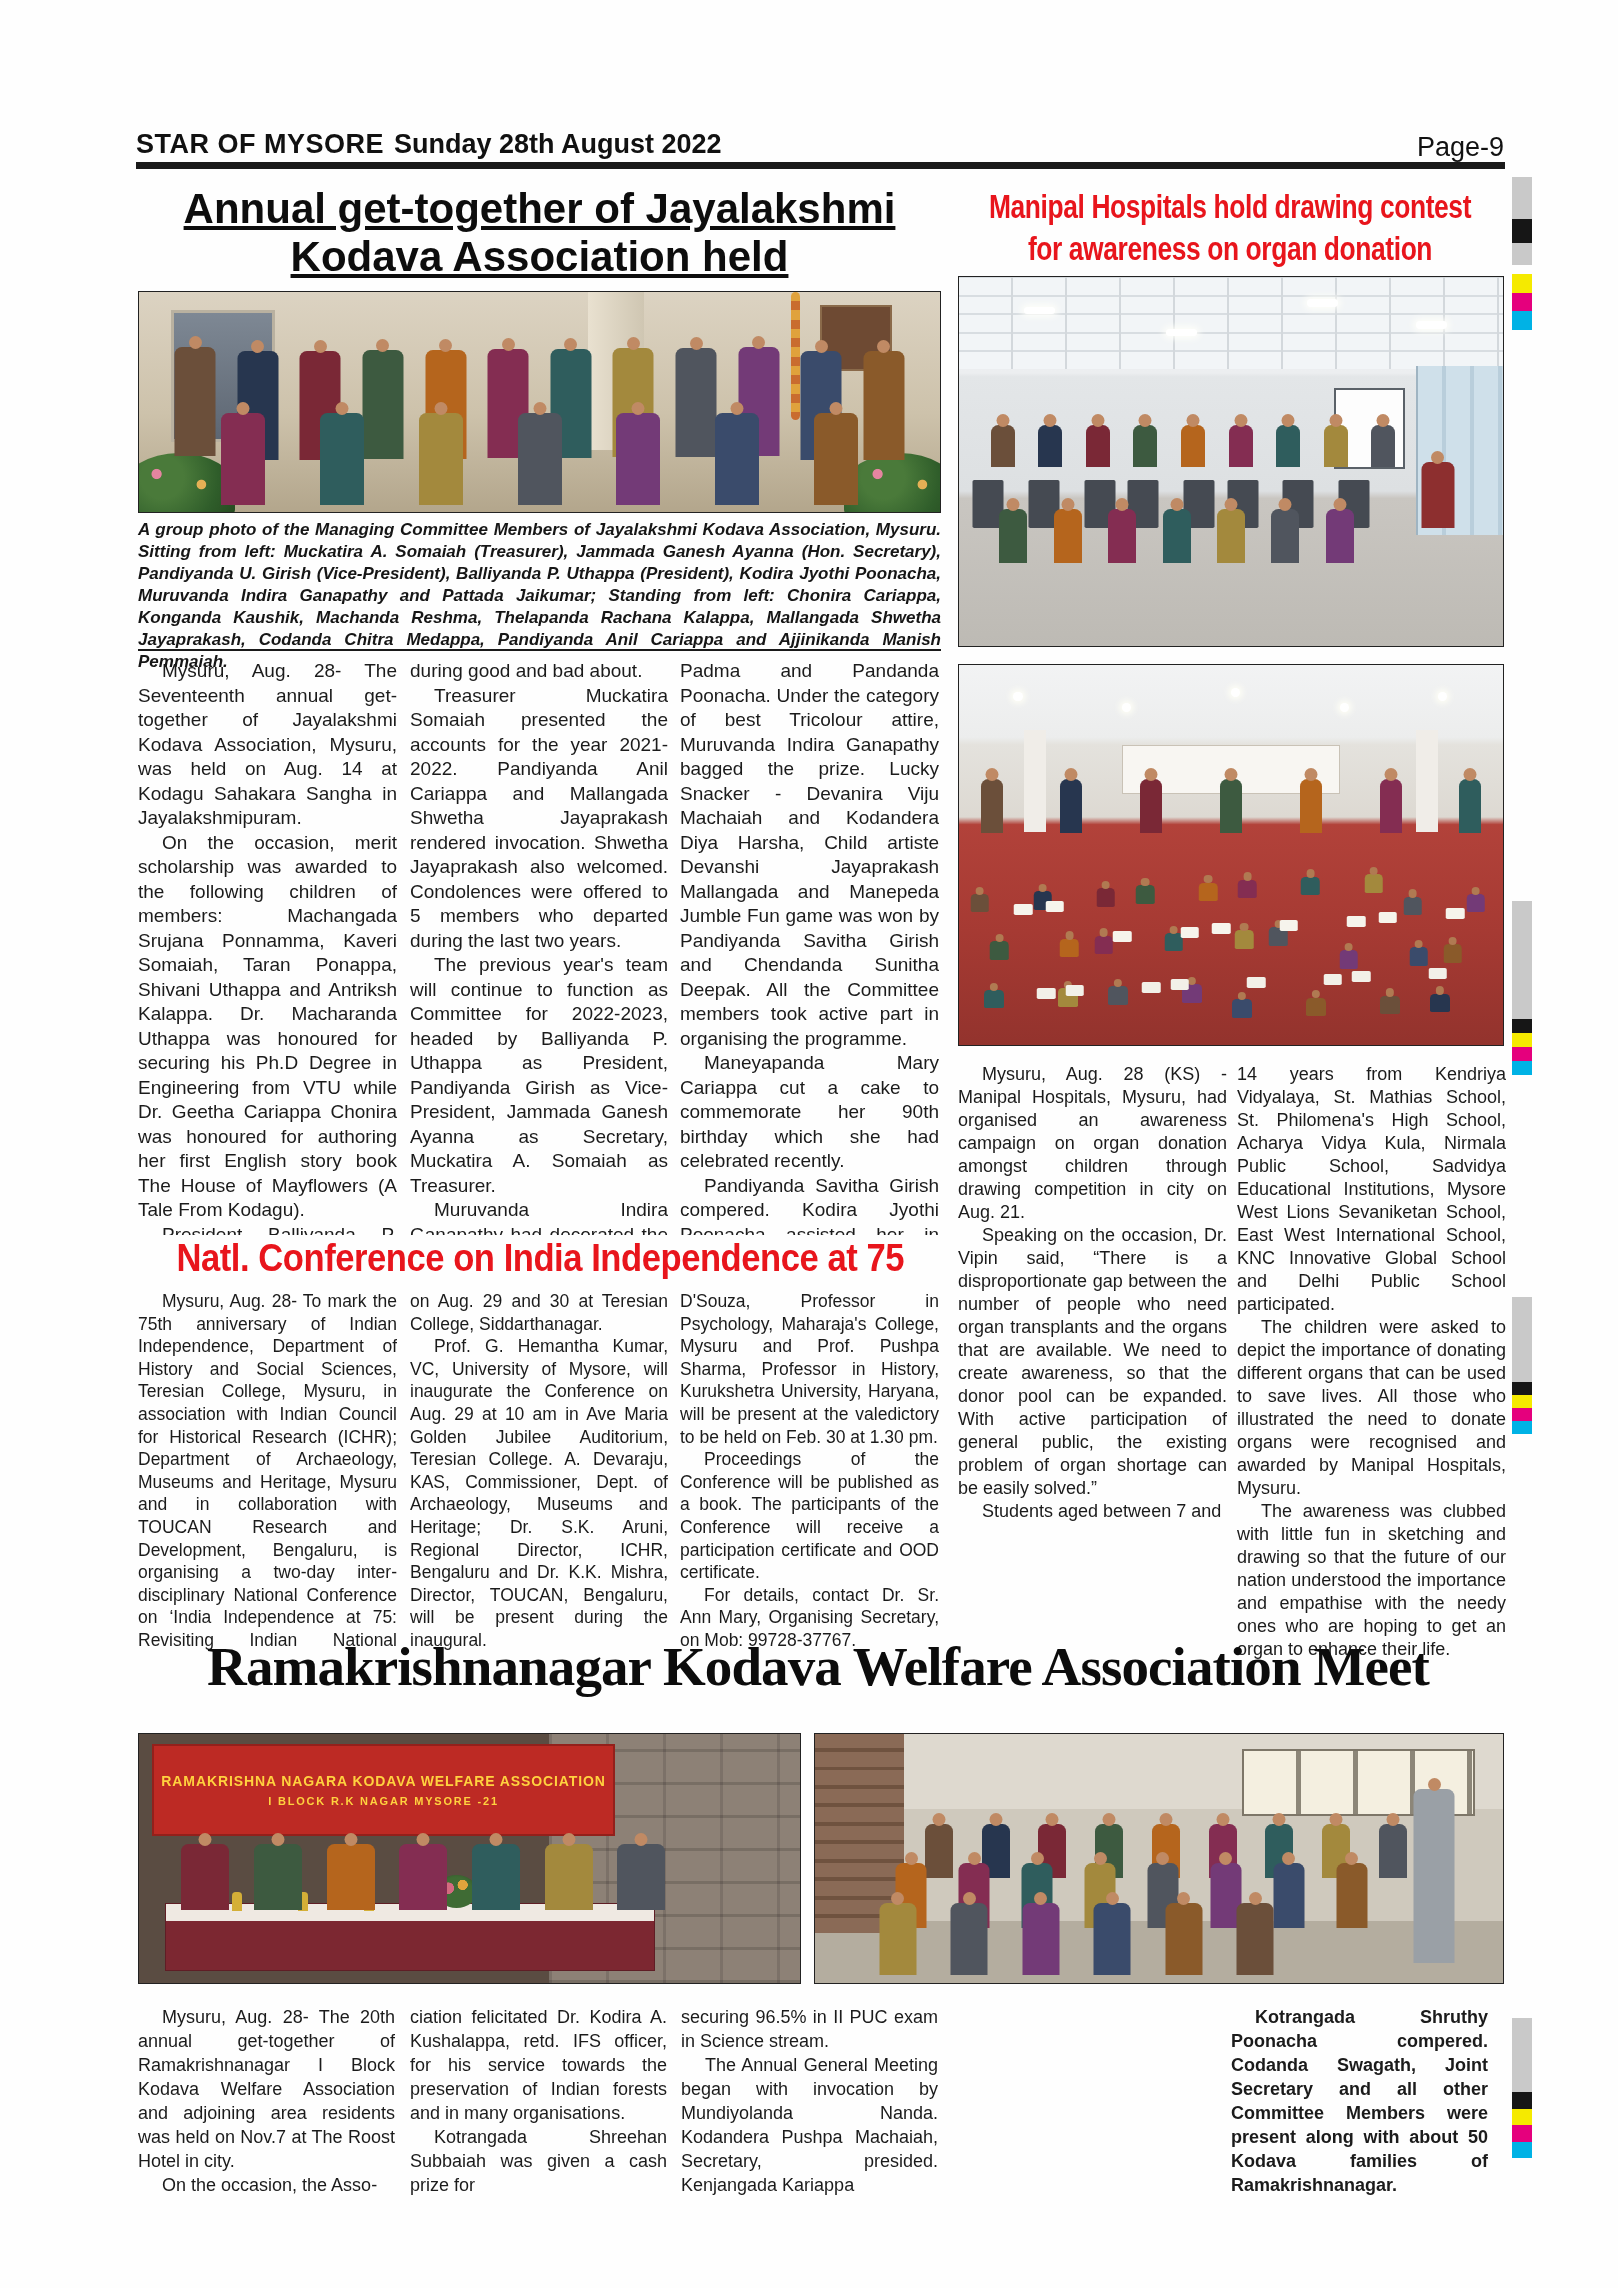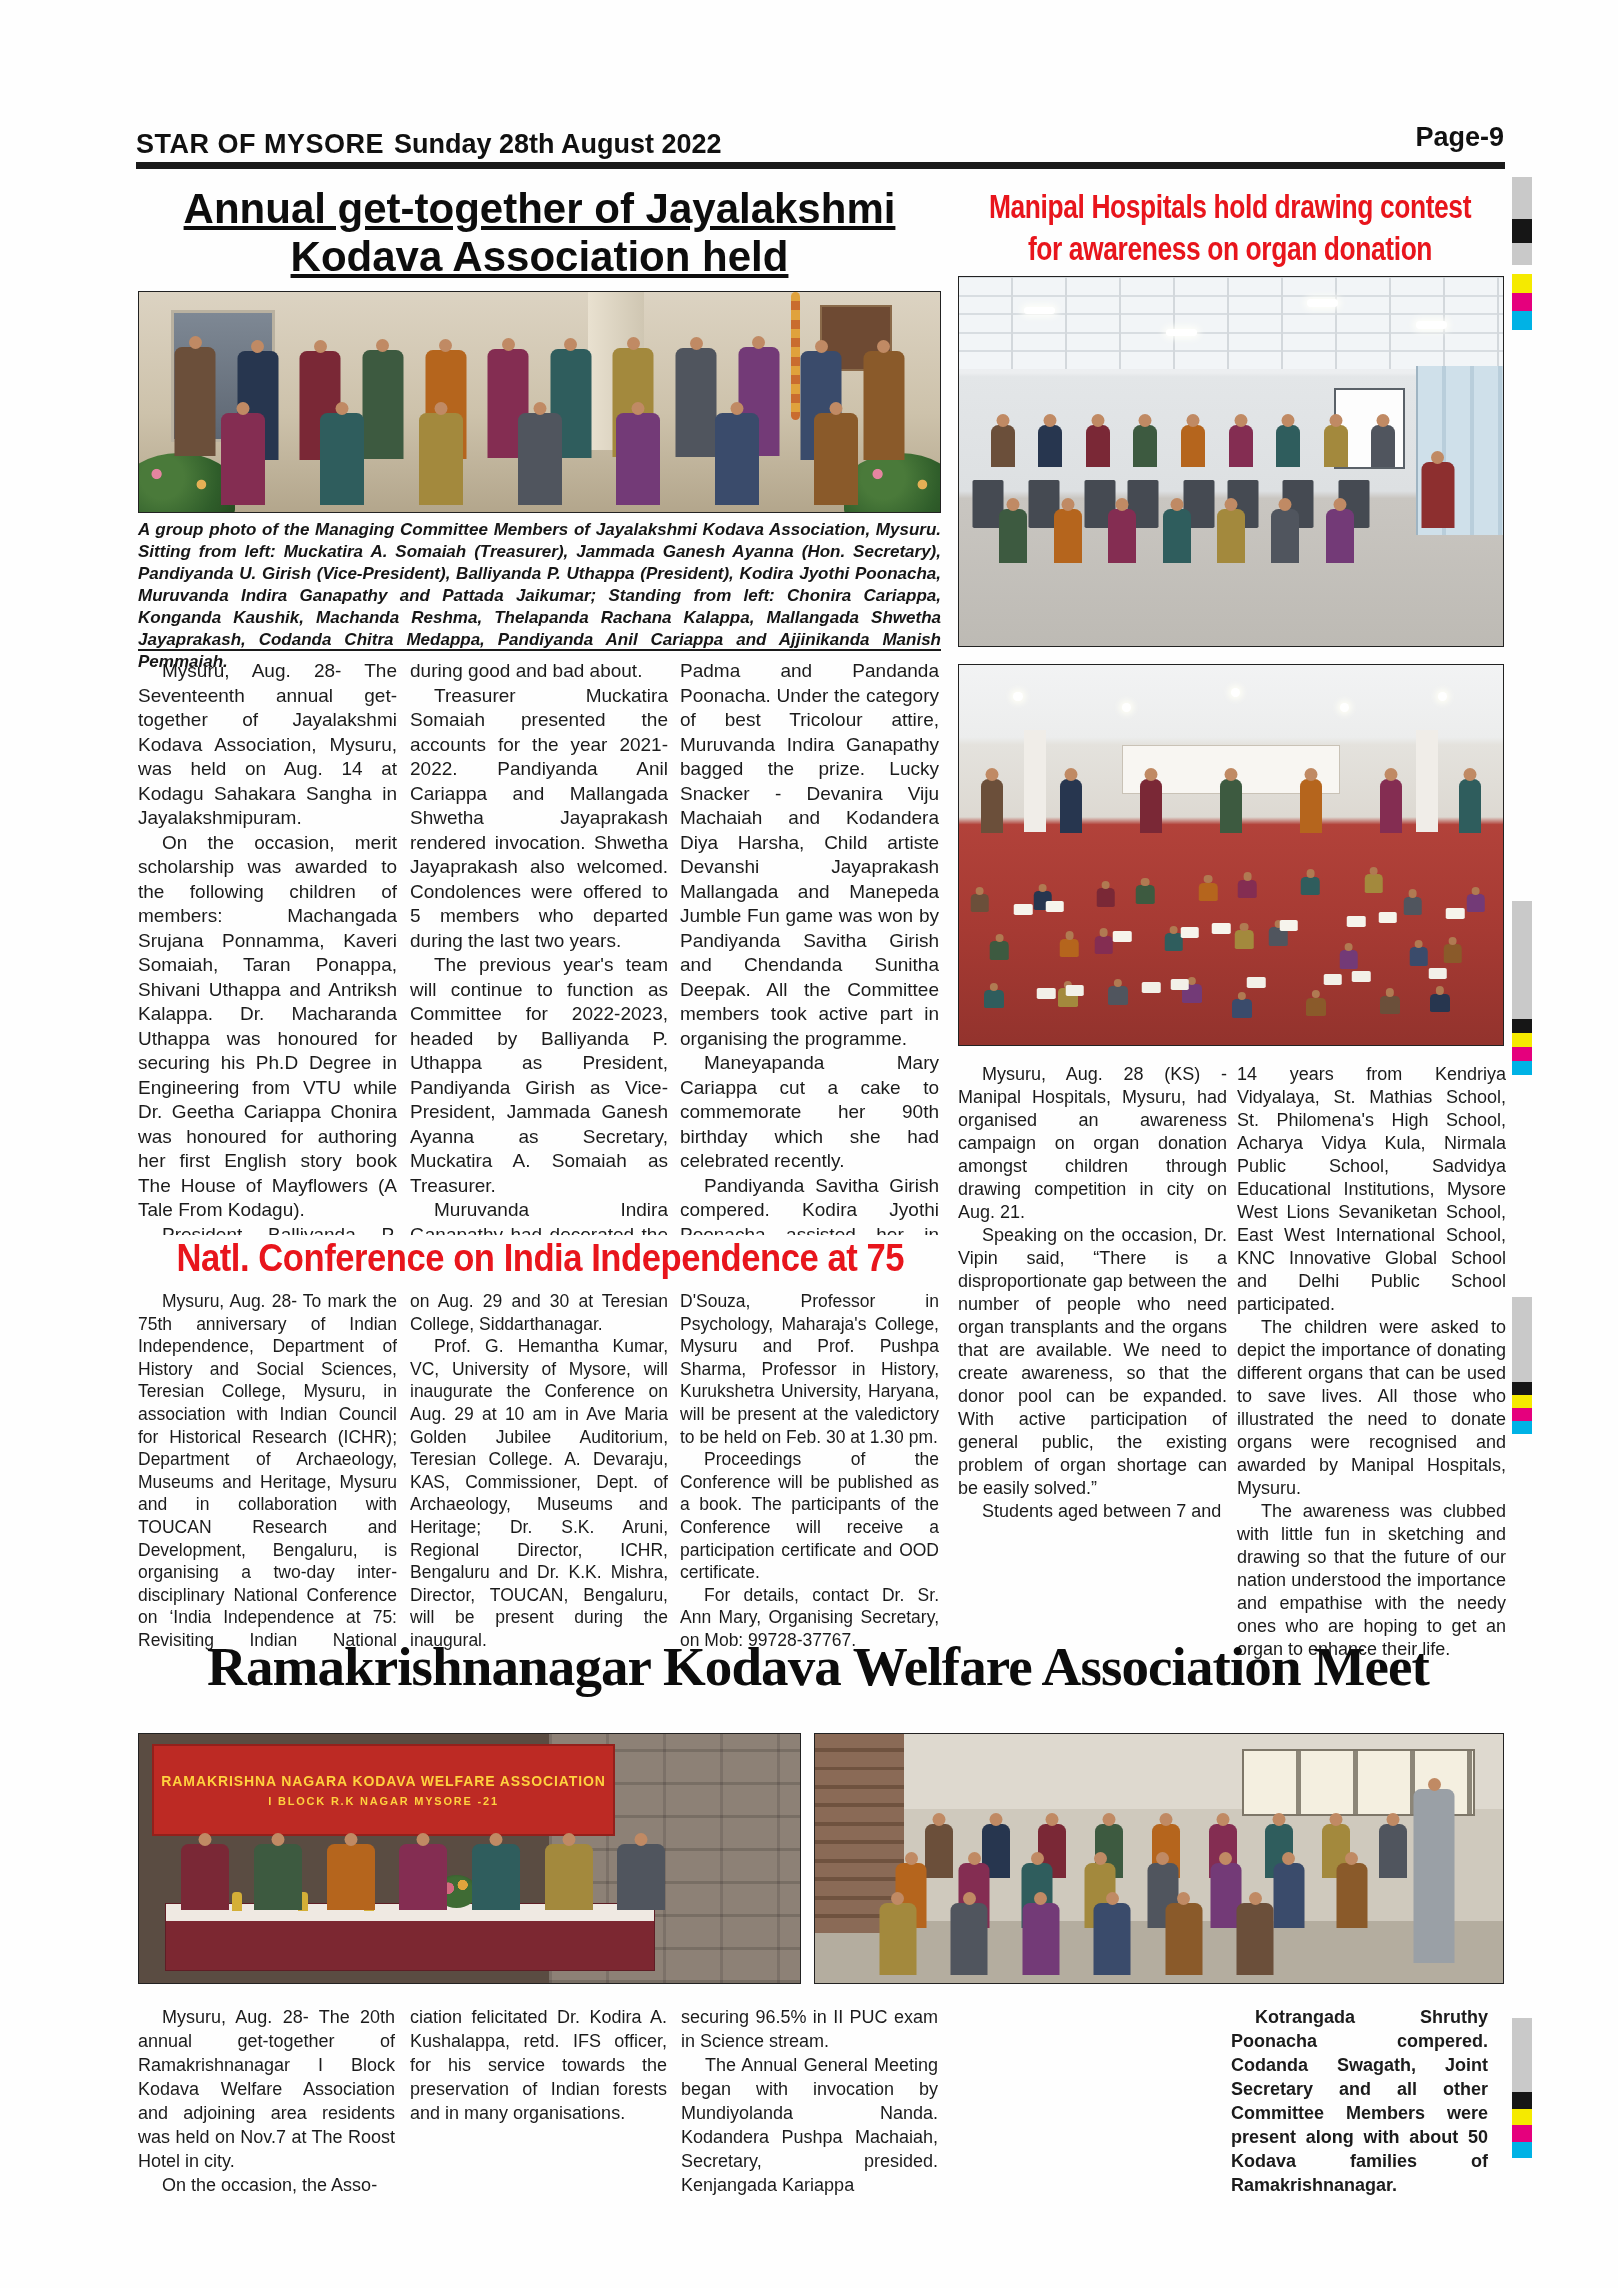--- a/index.html
+++ b/index.html
@@ -3,21 +3,21 @@
 <meta charset="utf-8">
 <title>Star of Mysore - Page 9</title>
 <style>
   * { margin:0; padding:0; box-sizing:border-box; }
   body { width:1619px; height:2289px; background:#ffffff; font-family:"Liberation Sans", sans-serif; color:#1b1b1b; }
   .page { position:relative; width:1619px; height:2289px; background:#fefefe; overflow:hidden; }
 
   
   .masthead { position:absolute; left:136px; top:129px; font-size:27px; font-weight:bold; letter-spacing:0.5px; color:#111; }
   .edition-date { position:absolute; left:394px; top:129px; width:388px; font-size:27px; font-weight:bold; color:#111; }
-  .page-no { position:absolute; left:1338px; top:122px; width:166px; text-align:right; font-size:27px; font-weight:bold; color:#111; }
+  .page-no { position:absolute; left:1338px; top:132px; width:166px; text-align:right; font-size:27px; font-weight:normal; color:#111; }
   .header-rule { position:absolute; left:136px; top:162px; width:1369px; height:6.5px; background:#1a1a1a; }
 
   
   .h-main { position:absolute; left:138px; top:185px; width:803px; text-align:center; font-size:42px; line-height:48px; font-weight:bold; color:#0d0d0d;text-decoration:underline; }
   .h-red-manipal { position:absolute; left:956px; top:186px; width:685px; transform:scaleX(0.8); transform-origin:left top; text-align:center; font-size:33px; line-height:42px; font-weight:bold; letter-spacing:-0.5px; }
   .h-red-conf { position:absolute; left:138px; top:1237px; width:884px; transform:scaleX(0.91); transform-origin:left top; font-size:38px; line-height:42px; font-weight:bold; letter-spacing:-0.5px; text-align:center; }
   .h-serif { position:absolute; left:126px; top:1635px; width:1384px; text-align:center; font-family:"Liberation Serif", serif; font-size:55px; line-height:63px; font-weight:bold; color:#0c0c0c; letter-spacing:-0.9px; }
 
   
   .photo { position:absolute; overflow:hidden; border:1.8px solid #222; }
@@ -331,20 +331,21 @@
       <div class="fig" style="left: 64%; top: 68%; width: 37px; height: 72px; background: rgb(107, 79, 58);"></div>
       <div class="fig" style="left: 90%; top: 22%; width: 41px; height: 174px; background: rgb(154, 160, 166);"></div>
     </div>
 
   <div class="col rk c1">
       <p class="para">Mysuru, Aug. 28- The 20th annual get-together of Ramakrishnanagar I Block Kodava Welfare Association and adjoining area residents was held on Nov.7 at The Roost Hotel in city.</p>
       <p class="para">On the occasion, the Asso-</p>
     </div>
   <div class="col rk c2">
       <p class="para cont">ciation felicitated Dr. Kodira A. Kushalappa, retd. IFS officer, for his service towards the preservation of Indian forests and in many organisations.</p>
+      <p class="para">Kotrangada Shreehan Subbaiah was given a cash prize for</p>
     </div>
   <div class="col rk c3">
       <p class="para cont">securing 96.5% in II PUC exam in Science stream.</p>
       <p class="para">The Annual General Meeting began with invocation by Mundiyolanda Nanda. Kodandera Pushpa Machaiah, Secretary, presided. Kenjangada Kariappa</p>
     </div>
   <div class="col rk c5">
       <p class="para">Kotrangada Shruthy Poonacha compered. Codanda Swagath, Joint Secretary and all other Committee Members were present along with about 50 Kodava families of Ramakrishnanagar.</p>
     </div>
 
   <div class="regbar-group" style="top:177px;">

